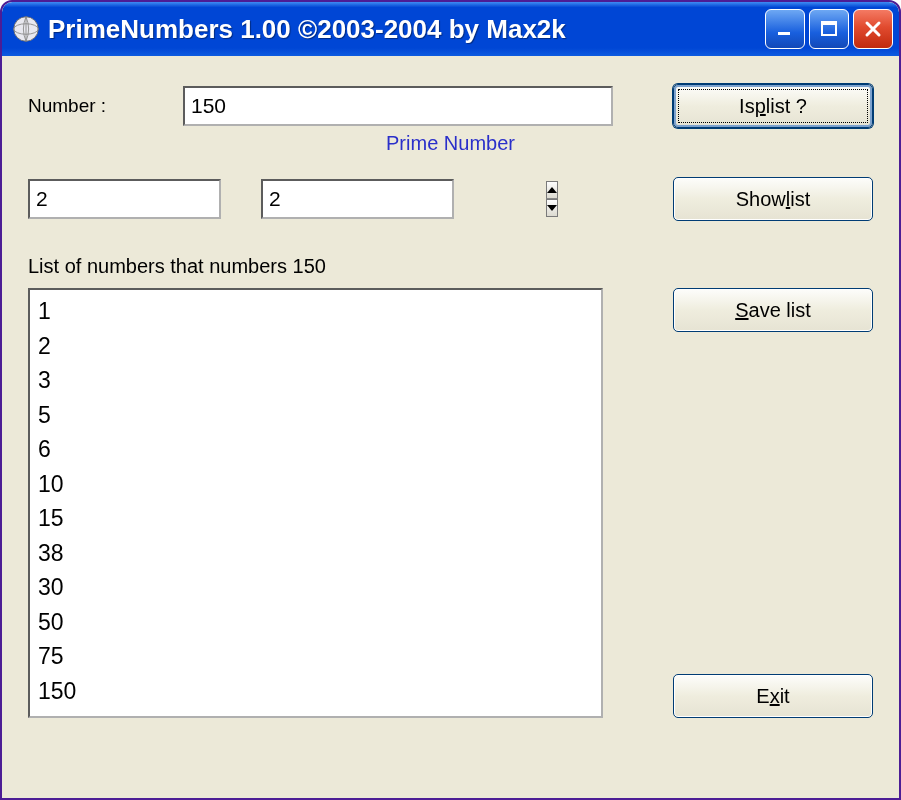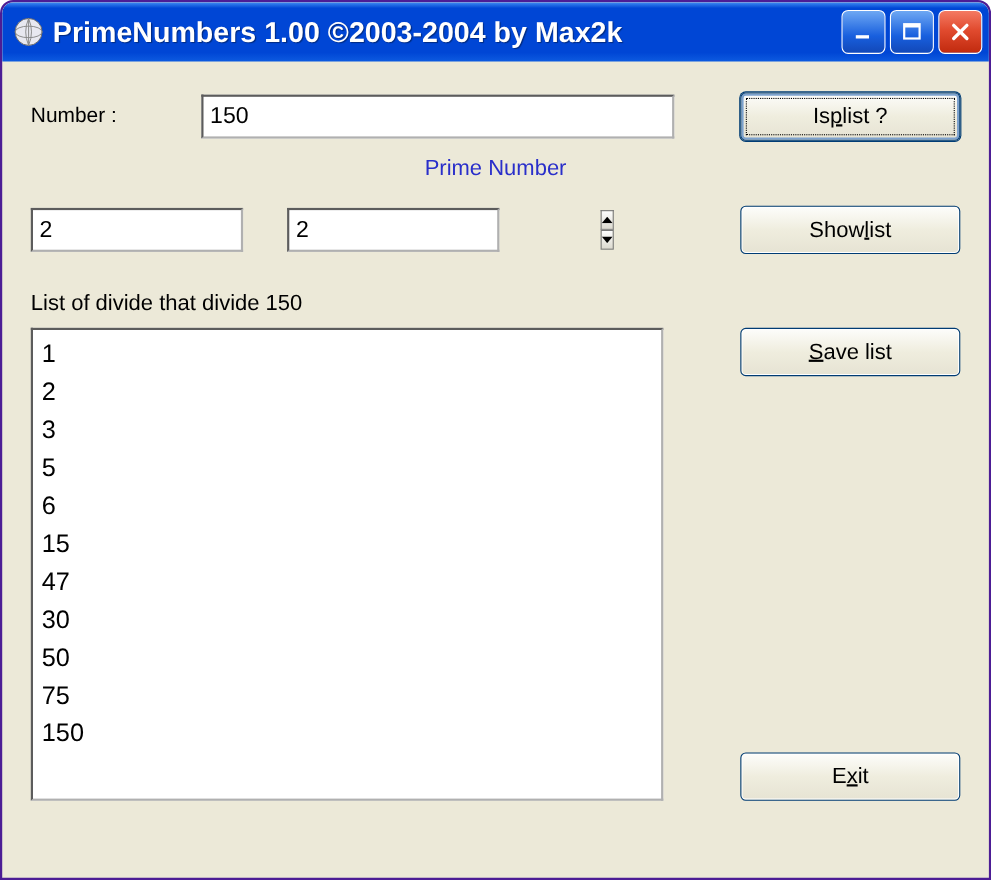--- a/index.html
+++ b/index.html
@@ -159,21 +159,21 @@
   .btn.focused {
     box-shadow: inset 0 0 0 2px #7da2ce, 0 0 0 1px #003c74;
     outline: 1px dotted #000;
     outline-offset: -6px;
   }
   .underline { text-decoration: underline; }
 
   .status-text {
     color: #2a2fca;
     text-align: center;
-    margin: 14px 0 22px 0;
+    margin: 4px 0 22px 0;
     font-size: 20px;
   }
 
   .list-label {
     margin-top: 34px;
     margin-bottom: 10px;
     font-size: 20px;
   }
 
   .list-area {
@@ -292,32 +292,33 @@
       <div class="btn-col">
         <button class="btn">
           <span>Show </span>
             <span class="underline">l</span>
             <span>ist</span>
         </button>
       </div>
     </div>
 
     <div class="list-label">
-      <span>List of divide that divide </span><span>150</span>
+      <span>List of numbers that numbers </span><span>150</span>
     </div>
 
     <div class="list-area">
       <div class="listbox" id="divisor-list">
           <div>1</div>
           <div>2</div>
           <div>3</div>
           <div>5</div>
           <div>6</div>
+          <div>10</div>
           <div>15</div>
-          <div>47</div>
+          <div>38</div>
           <div>30</div>
           <div>50</div>
           <div>75</div>
           <div>150</div>
         </div>
       <div class="right-buttons">
         <button class="btn">
           <span class="underline">S</span>
             <span>ave list</span>
         </button>

